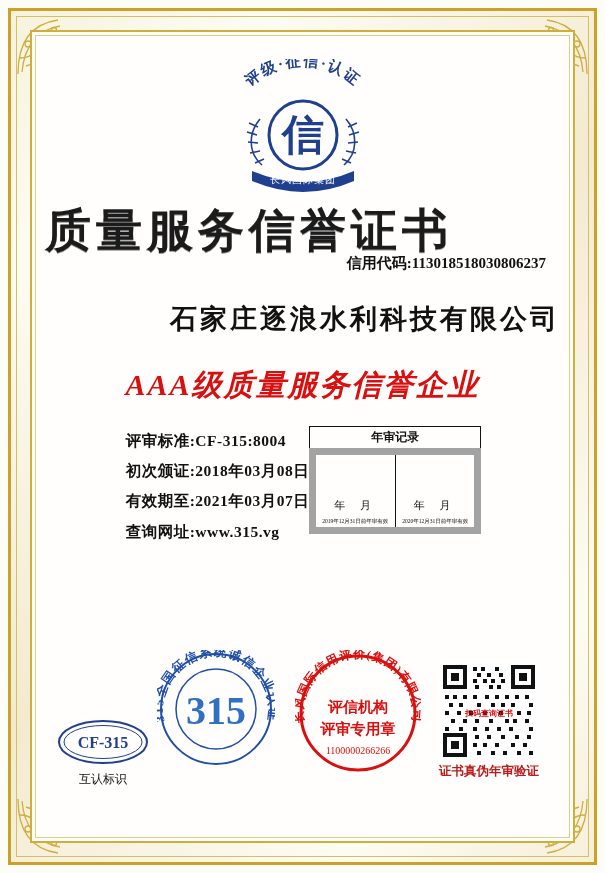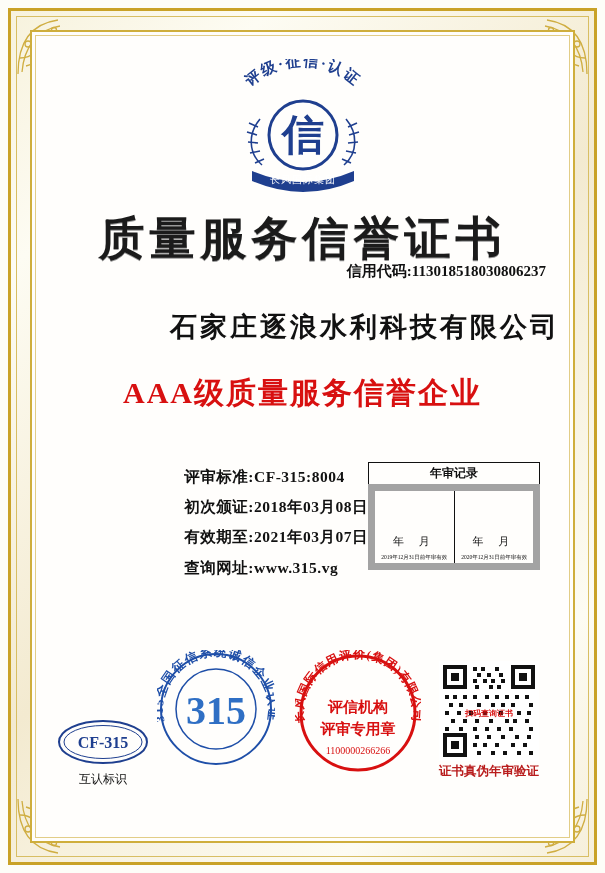--- a/index.html
+++ b/index.html
@@ -71,27 +71,26 @@
     margin: 0 auto;
     width: 170px;
     height: 135px;
     position: relative;
     margin-top: 14px;
   }
   .emblem svg { display: block; }
 
   
   .main-title {
-    text-align: center;
     font-family: "Liberation Serif", serif;
     font-weight: bold;
     font-size: 46px;
     letter-spacing: 5px;
     color: #1b1b1b;
-    margin-top: 22px;
+    margin-top: 14px;
     line-height: 1;
     text-shadow: 0 1px 0 #999;
   }
 
   .credit-code {
     text-align: right;
     font-size: 15px;
     font-weight: bold;
     color: #111;
     margin-top: 0;
@@ -108,27 +107,28 @@
     margin-top: 28px;
   }
 
   .grade-line {
     text-align: center;
     font-size: 30px;
     font-weight: bold;
     color: #d81010;
     letter-spacing: 2px;
     margin-top: 28px;
+    font-style: italic;
   }
 
   
   .mid {
     display: flex;
-    justify-content: flex-end;
-    margin-top: 48px;
+    justify-content: center;
+    margin-top: 20px;
     padding: 0 20px 0 22px;
   }
   .info-list {
     font-size: 15.5px;
     font-weight: bold;
     color: #111;
     line-height: 1.95;
     letter-spacing: .5px;
   }
   .info-list div { white-space: nowrap; }

